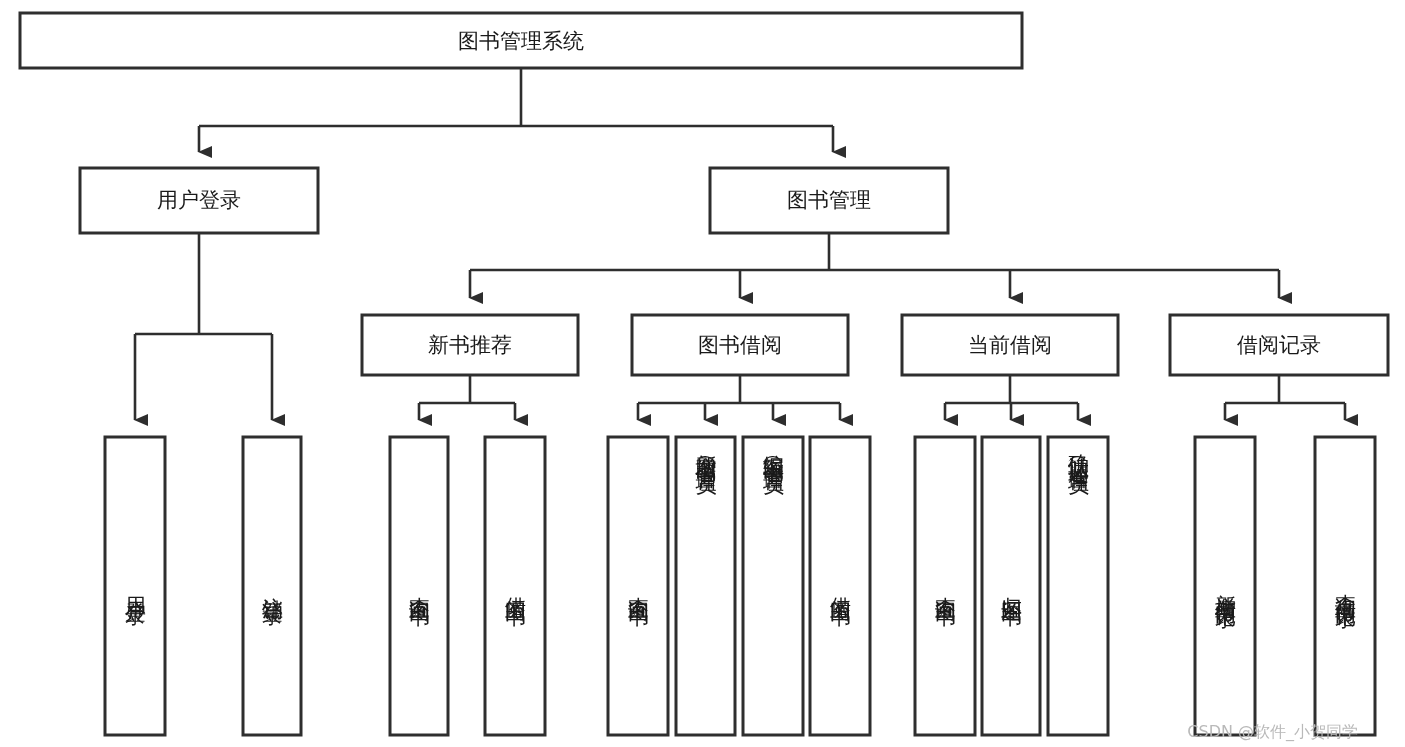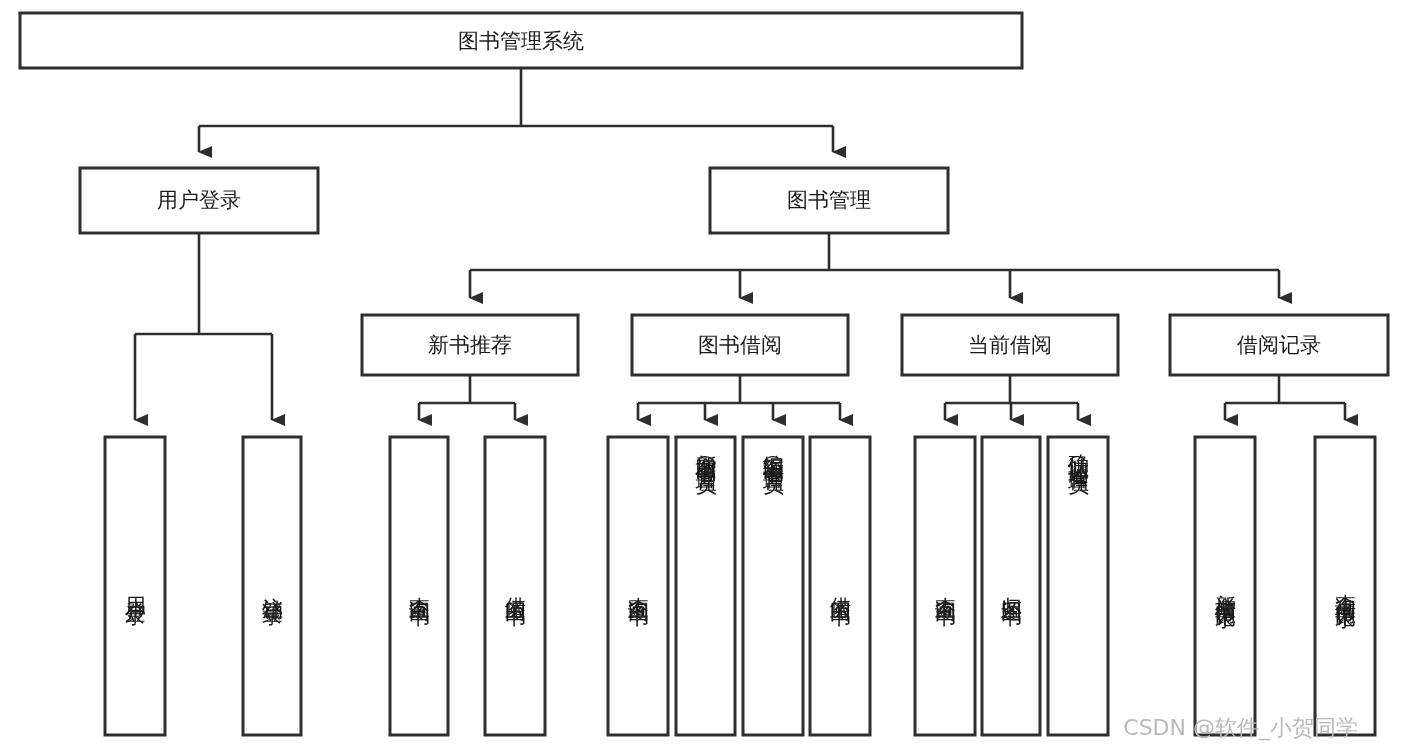--- a/index.html
+++ b/index.html
@@ -64,21 +64,21 @@
     stroke-linecap: butt;
   }
   .arrow-head {
     fill: #2e2e2e;
   }
   .watermark {
     position: absolute;
     right: 8px;
     bottom: 4px;
     font-family: "DejaVu Sans", "Liberation Sans", sans-serif;
-    font-size: 22px;
+    font-size: 16px;
     color: #b9b9b9;
     white-space: nowrap;
     user-select: none;
   }
 </style>
 </head>
 <body>
 
 <div id="diagram-root">
 

